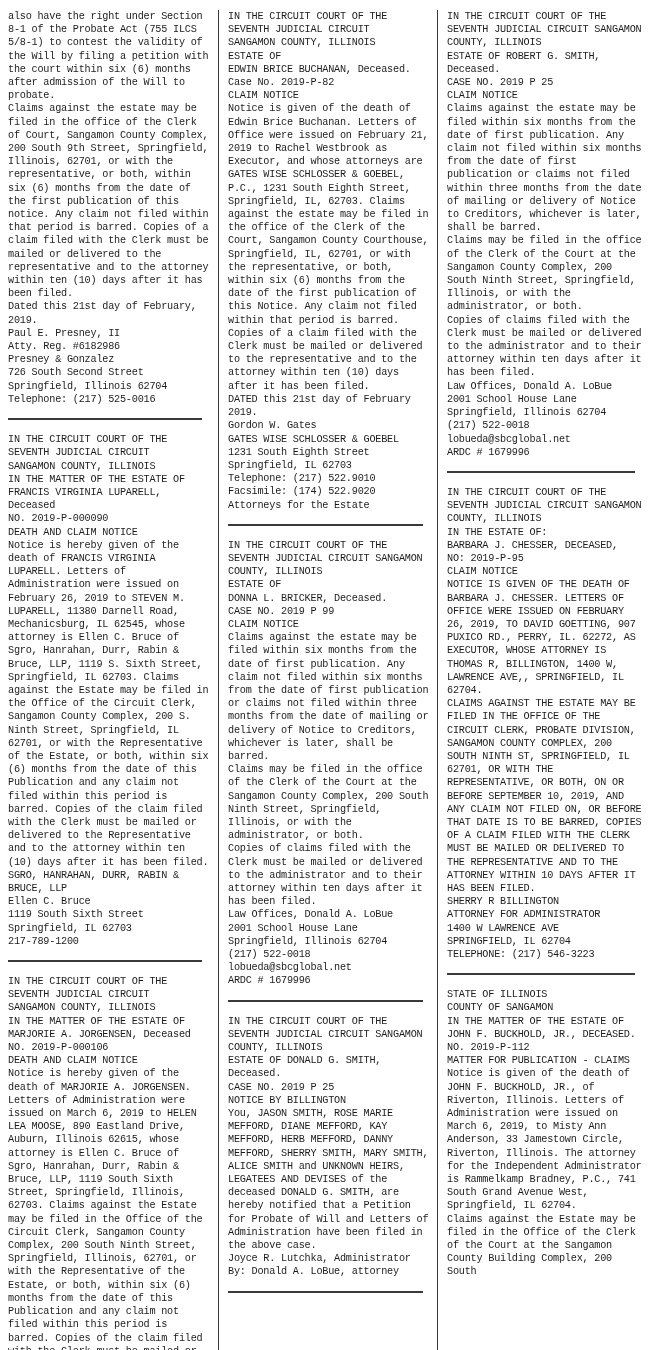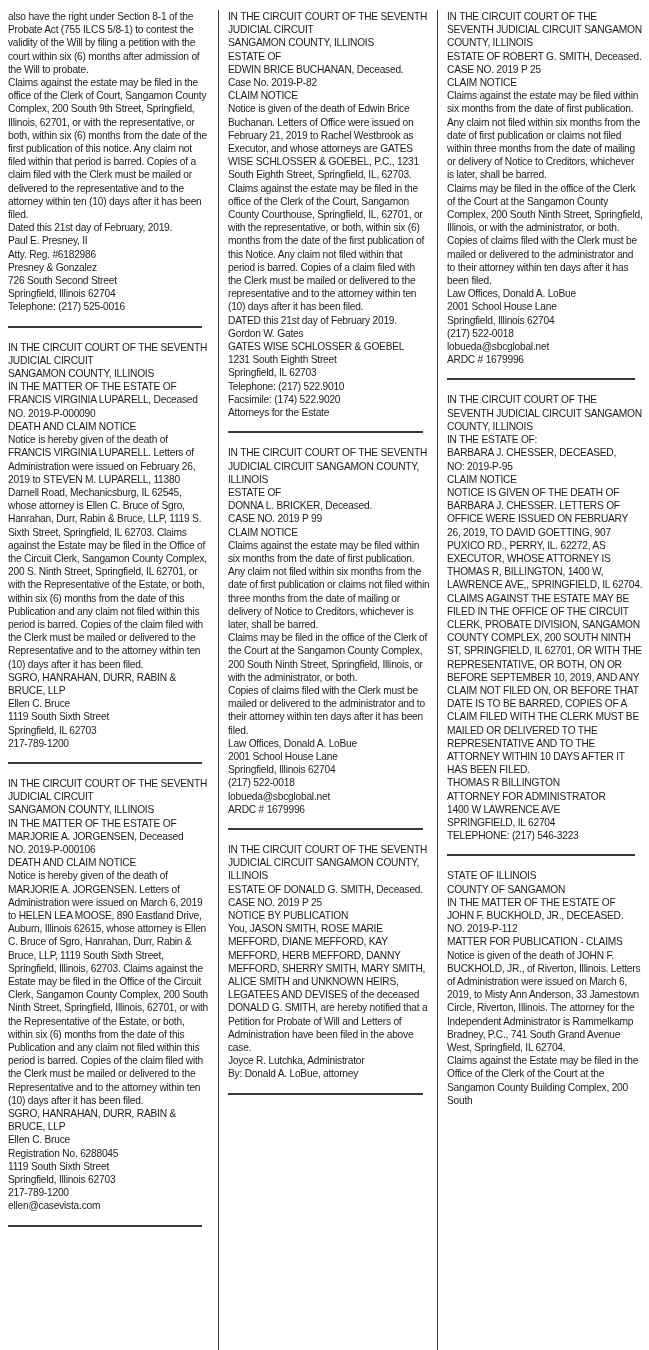--- a/index.html
+++ b/index.html
@@ -8,21 +8,21 @@
     --divider: #3a3a3a;
   }
   * { margin: 0; padding: 0; box-sizing: border-box; }
   html, body { background: var(--bg); }
   .page {
     position: relative;
     width: 649px;
     height: 1350px;
     background: var(--bg);
     overflow: hidden;
-    font-family: Liberation Sans, sans-serif;
+    font-family: Liberation Mono, monospace;
     color: var(--text);
   }
   .col {
     position: absolute;
     top: 0;
     padding-top: 10px;
     font-size: 10.2px;
     line-height: 13.2px;
     letter-spacing: -0.22px;
     overflow: hidden;
@@ -132,21 +132,21 @@
         <p>Springfield, Illinois 62704</p>
         <p>(217) 522-0018</p>
         <p>lobueda@sbcglobal.net</p>
         <p>ARDC # 1679996</p>
       </article>
       <div class="notice-rule"></div>
       <article class="notice">
         <p>IN THE CIRCUIT COURT OF THE SEVENTH JUDICIAL CIRCUIT SANGAMON COUNTY, ILLINOIS</p>
         <p>ESTATE OF DONALD G. SMITH, Deceased.</p>
         <p>CASE NO. 2019 P 25</p>
-        <p>NOTICE BY PUBLICATION</p>
+        <p>NOTICE BY BILLINGTON</p>
         <p>You, JASON SMITH, ROSE MARIE MEFFORD, DIANE MEFFORD, KAY MEFFORD, HERB MEFFORD, DANNY MEFFORD, SHERRY SMITH, MARY SMITH, ALICE SMITH and UNKNOWN HEIRS, LEGATEES AND DEVISES of the deceased DONALD G. SMITH, are hereby notified that a Petition for Probate of Will and Letters of Administration have been filed in the above case.</p>
         <p>Joyce R. Lutchka, Administrator</p>
         <p>By: Donald A. LoBue, attorney</p>
       </article>
       <div class="notice-rule"></div>
     </div>
   <div class="vdivider vdivider-2"></div>
   <div class="col col-3">
       <article class="notice">
         <p>IN THE CIRCUIT COURT OF THE SEVENTH JUDICIAL CIRCUIT SANGAMON COUNTY, ILLINOIS</p>
@@ -165,21 +165,21 @@
       </article>
       <div class="notice-rule"></div>
       <article class="notice">
         <p>IN THE CIRCUIT COURT OF THE SEVENTH JUDICIAL CIRCUIT SANGAMON COUNTY, ILLINOIS</p>
         <p>IN THE ESTATE OF:</p>
         <p>BARBARA J. CHESSER, DECEASED,</p>
         <p>NO: 2019-P-95</p>
         <p>CLAIM NOTICE</p>
         <p>NOTICE IS GIVEN OF THE DEATH OF BARBARA J. CHESSER. LETTERS OF OFFICE WERE ISSUED ON FEBRUARY 26, 2019, TO DAVID GOETTING, 907 PUXICO RD., PERRY, IL. 62272, AS EXECUTOR, WHOSE ATTORNEY IS THOMAS R, BILLINGTON, 1400 W, LAWRENCE AVE,, SPRINGFIELD, IL 62704.</p>
         <p>CLAIMS AGAINST THE ESTATE MAY BE FILED IN THE OFFICE OF THE CIRCUIT CLERK, PROBATE DIVISION, SANGAMON COUNTY COMPLEX, 200 SOUTH NINTH ST, SPRINGFIELD, IL 62701, OR WITH THE REPRESENTATIVE, OR BOTH, ON OR BEFORE SEPTEMBER 10, 2019, AND ANY CLAIM NOT FILED ON, OR BEFORE THAT DATE IS TO BE BARRED, COPIES OF A CLAIM FILED WITH THE CLERK MUST BE MAILED OR DELIVERED TO THE REPRESENTATIVE AND TO THE ATTORNEY WITHIN 10 DAYS AFTER IT HAS BEEN FILED.</p>
-        <p>THOMAS R BILLINGTON</p>
+        <p>SHERRY R BILLINGTON</p>
         <p>ATTORNEY FOR ADMINISTRATOR</p>
         <p>1400 W LAWRENCE AVE</p>
         <p>SPRINGFIELD, IL 62704</p>
         <p>TELEPHONE: (217) 546-3223</p>
       </article>
       <div class="notice-rule"></div>
       <article class="notice">
         <p>STATE OF ILLINOIS</p>
         <p>COUNTY OF SANGAMON</p>
         <p>IN THE MATTER OF THE ESTATE OF</p>

